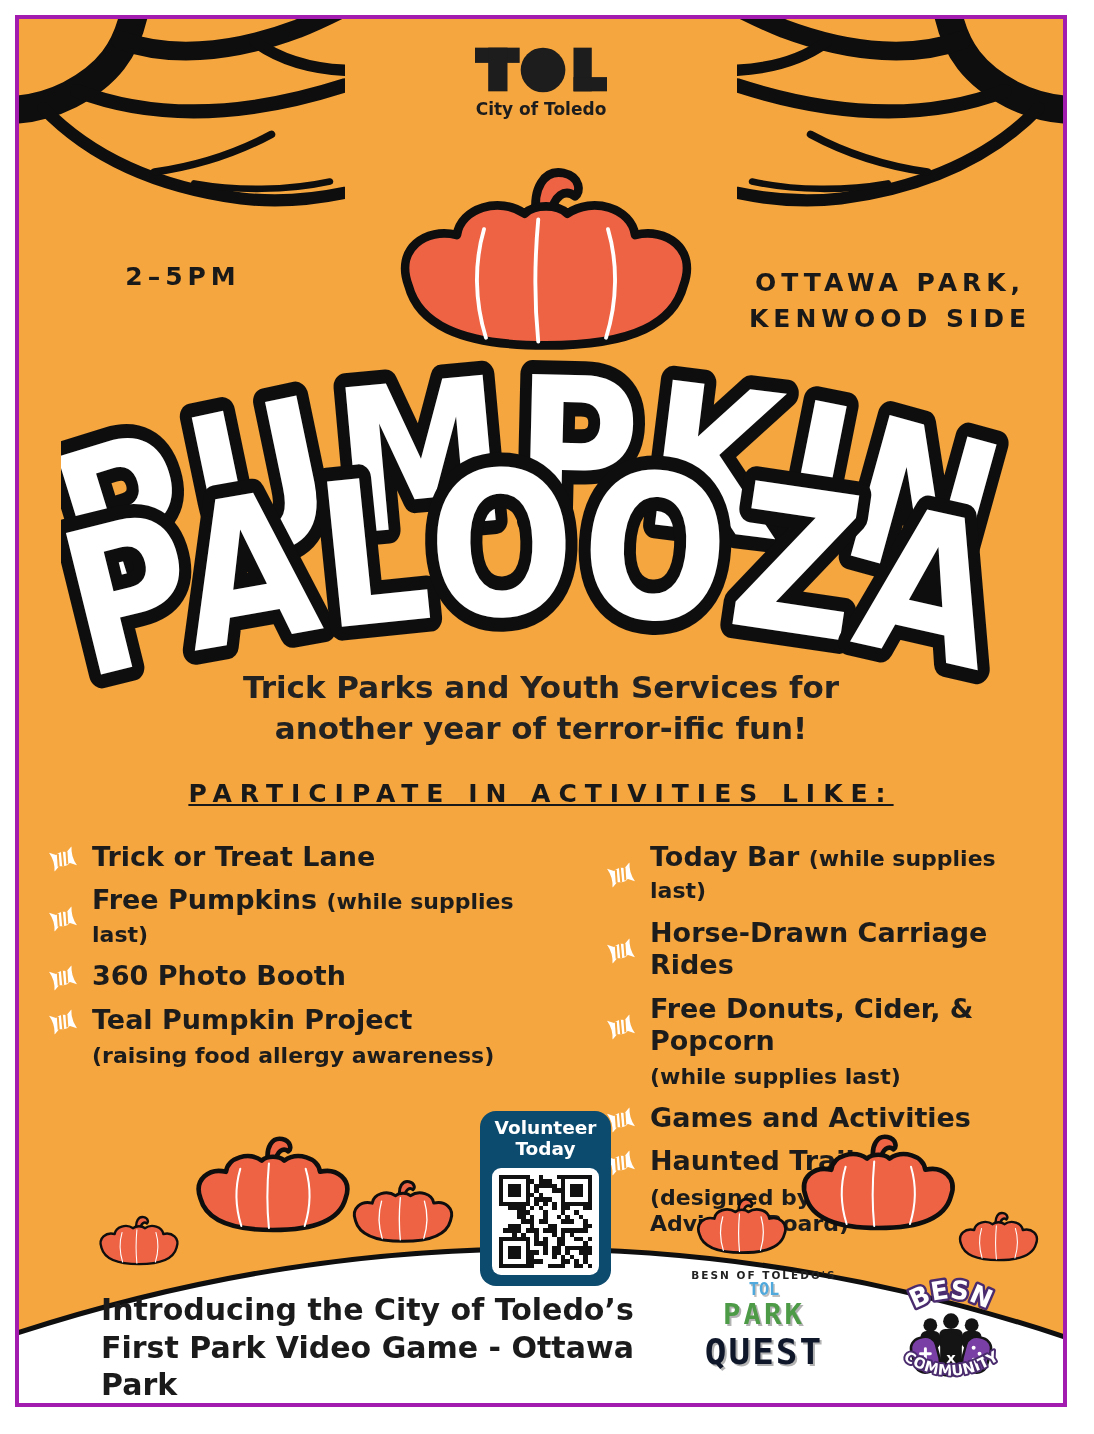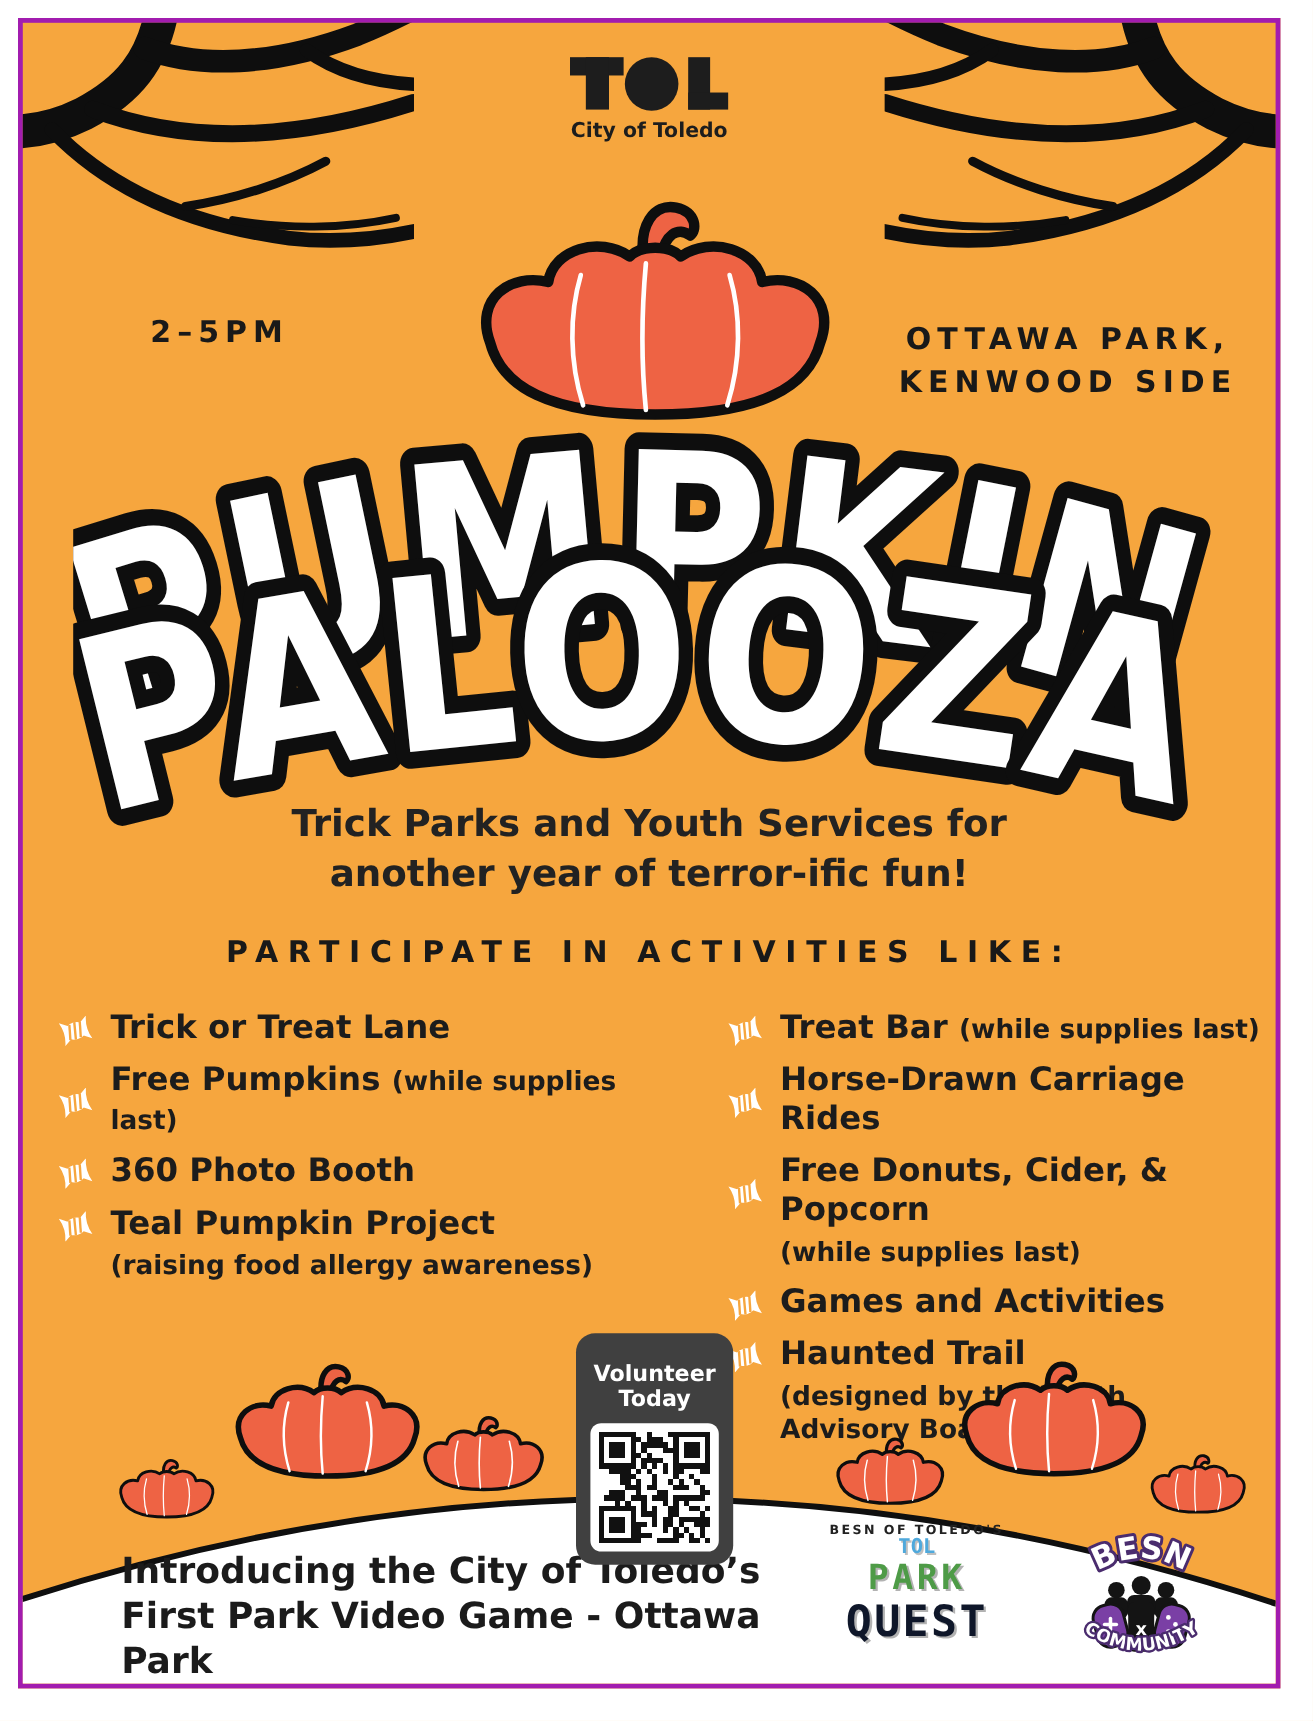--- a/index.html
+++ b/index.html
@@ -13,32 +13,32 @@
   .datetime{left:14px;top:240px;width:300px;}
   .location{left:712px;top:246px;width:318px;}
   
   .branch-tl{left:-4px;top:-4px;}
   .branch-tr{right:-4px;top:-4px;transform:scaleX(-1);}
   
   .title-svg{left:42px;top:298px;}
   .title-text{font-family:"DejaVu Sans",sans-serif;font-weight:bold;fill:#ffffff;stroke:#0e0e0e;stroke-width:28px;stroke-linejoin:round;paint-order:stroke;letter-spacing:2px;}
   
   .subtitle{left:0;top:648px;width:100%;text-align:center;font-weight:bold;font-size:31px;line-height:1.32;color:#222222;}
-  .activities-header{left:0;top:760px;width:100%;text-align:center;font-weight:bold;font-size:25px;letter-spacing:8px;color:#191919;}
+  .activities-header{left:0;top:760px;width:100%;text-align:center;font-weight:bold;font-size:25px;letter-spacing:8px;color:#191919;text-decoration:underline;}
   
   .list{display:flex;flex-direction:column;}
   .list-left{left:26px;top:822px;width:520px;}
   .list-right{left:584px;top:822px;width:450px;}
   .act-row{display:flex;align-items:center;gap:11px;margin-bottom:11px;}
   .candy-svg{flex:0 0 36px;width:36px;height:26px;margin-top:4px;}
   .act-text{font-weight:bold;font-size:27px;line-height:1.2;color:#1c1c1c;}
   .act-note{font-size:22px;}
   .act-sub{font-weight:bold;font-size:22px;color:#1c1c1c;margin:-4px 0 11px 47px;line-height:1.2;}
   
-  .qr-card{left:461px;top:1092px;width:131px;background:#404040;border-radius:16px;padding:24px 0 11px 0;text-align:center;z-index:6;}
+  .qr-card{left:461px;top:1092px;width:131px;background:#0c4a6e;border-radius:16px;padding:6px 0 11px 0;text-align:center;z-index:6;}
   .qr-title{color:#ffffff;font-weight:bold;font-size:18.5px;line-height:1.15;margin-bottom:8px;}
   .qr-frame{margin:0 auto;width:107px;height:107px;background:#ffffff;border-radius:9px;display:flex;align-items:center;justify-content:center;}
   .qr-frame svg{width:93px;height:93px;}
   
   .pumpkins-left{left:50px;top:1100px;z-index:1;}
   .pumpkins-right{left:652px;top:1100px;z-index:1;}
   .hill{left:-6px;top:1172px;z-index:2;}
   .top-pumpkin{left:372px;top:146px;}
   
   .announcement{left:82px;top:1272px;width:600px;font-weight:bold;font-size:30px;line-height:1.25;color:#1b1b1b;z-index:5;}
@@ -170,21 +170,21 @@
       <div class="act-text">Teal Pumpkin Project</div>
     </div>
     <div class="act-sub">(raising food allergy awareness)</div>
   </div>
 
   <div class="abs list list-right">
     <div class="act-row">
       <svg class="candy-svg" viewBox="0 0 40 28">
           <use href="#candy"></use>
         </svg>
-      <div class="act-text"><span>Treat Bar</span> <span class="act-note">(while supplies last)</span></div>
+      <div class="act-text"><span>Today Bar</span> <span class="act-note">(while supplies last)</span></div>
     </div>
     <div class="act-row">
       <svg class="candy-svg" viewBox="0 0 40 28">
           <use href="#candy"></use>
         </svg>
       <div class="act-text">Horse-Drawn Carriage Rides</div>
     </div>
     <div class="act-row">
       <svg class="candy-svg" viewBox="0 0 40 28">
           <use href="#candy"></use>

